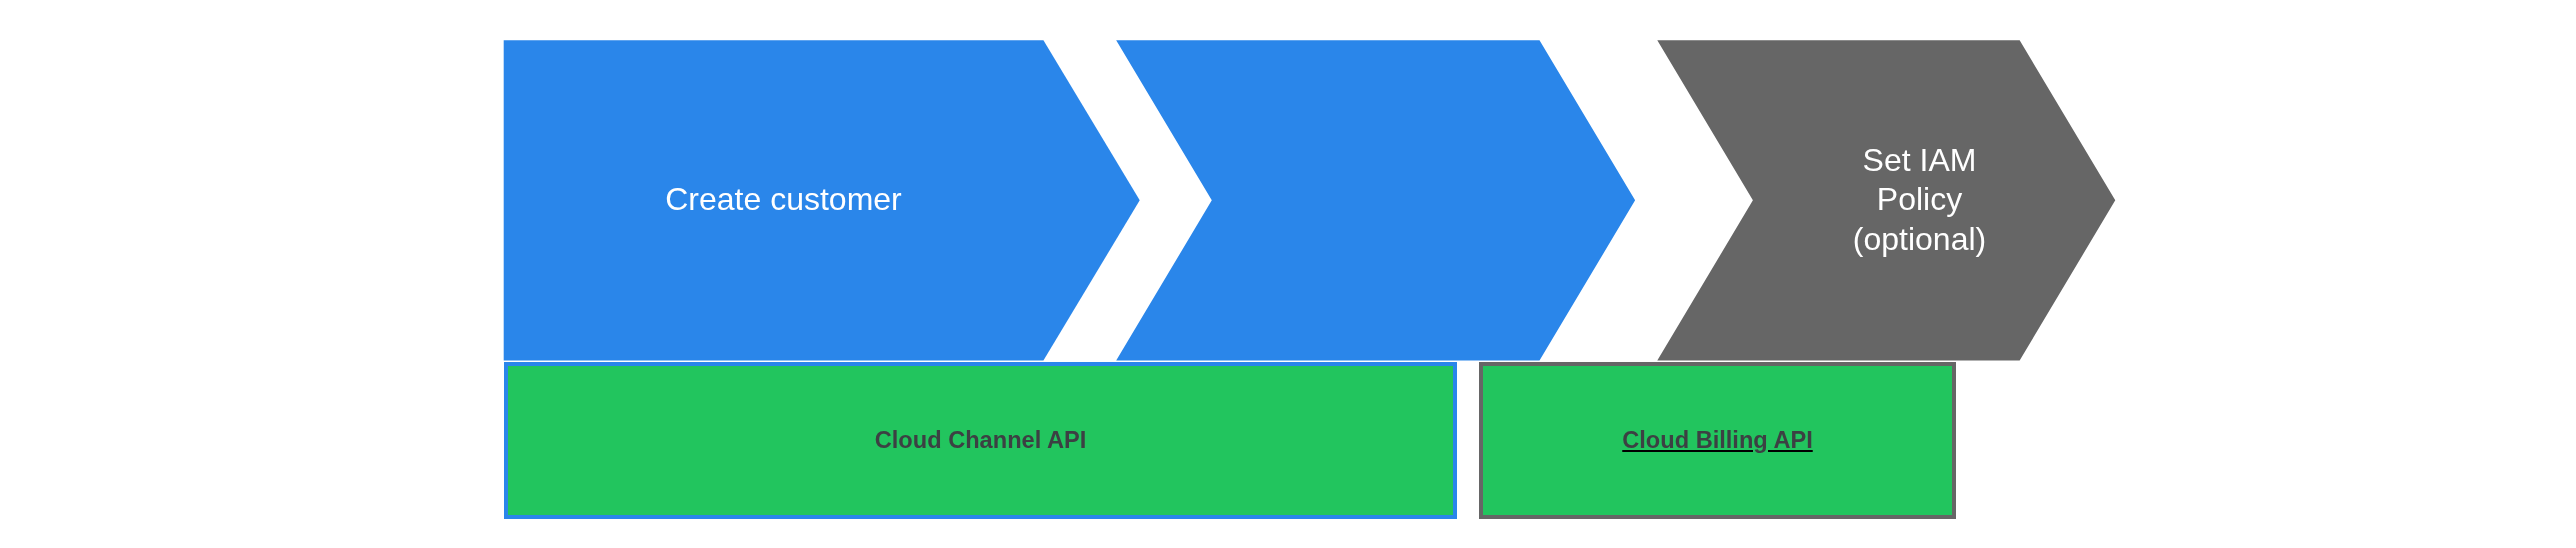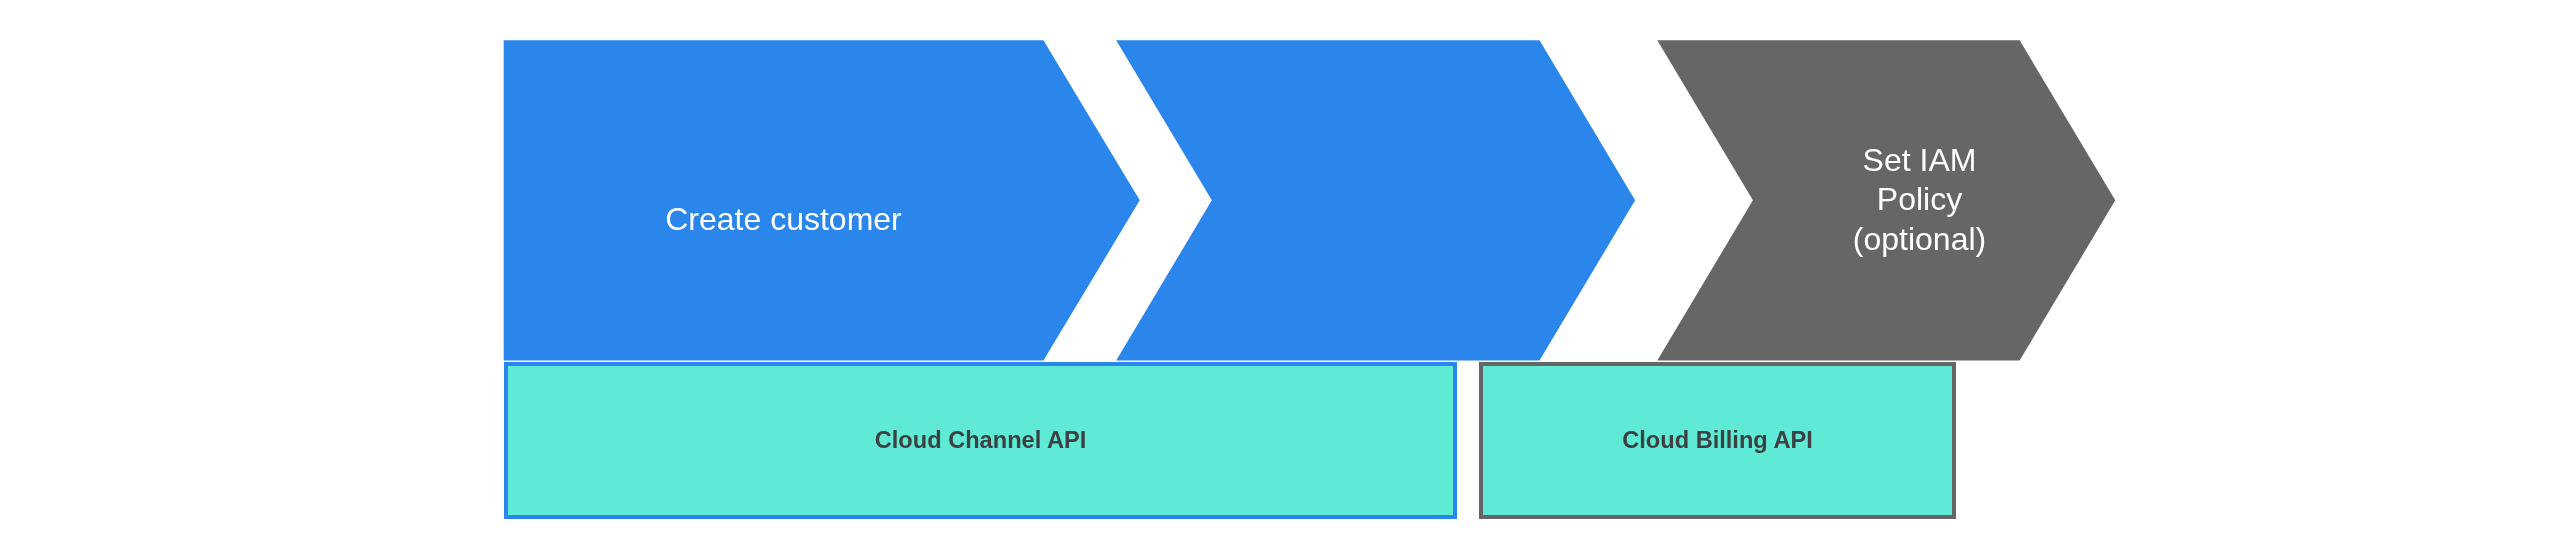--- a/index.html
+++ b/index.html
@@ -33,21 +33,21 @@
     color: #ffffff;
     font-family: "Liberation Sans", sans-serif;
     font-weight: 400;
     line-height: 1.22;
     white-space: pre-line;
     pointer-events: none;
   }
   .api-box {
     position: absolute;
     box-sizing: border-box;
-    background: #5eead4;
+    background: #22c55e;
     display: flex;
     align-items: center;
     justify-content: center;
   }
   .api-label {
     font-family: "Liberation Sans", sans-serif;
     font-weight: bold;
     color: #3c4043;
     text-align: center;
   }
@@ -59,29 +59,29 @@
 
   <svg id="flow-svg" viewBox="0 0 3718 792" aria-hidden="true">
 
     <polygon points="727,58 1506,58 1645,289 1506,520 727,520" fill="#2a86ea"></polygon>
 
     <polygon points="1611,58 2222,58 2360,289 2222,520 1611,520 1749,289" fill="#2a86ea"></polygon>
 
     <polygon points="2392,58 2915,58 3053,289 2915,520 2392,520 2530,289" fill="#666666"></polygon>
   </svg>
 
-  <div class="chev-label" style="left: 527px; top: 40px; width: 513px; height: 320px; font-size: 32px; color: rgb(255, 255, 255); margin-top: 20px;">Create customer</div>
+  <div class="chev-label" style="left: 527px; top: 40px; width: 513px; height: 320px; font-size: 32px; color: rgb(255, 255, 255);">Create customer</div>
 
 
   <div class="chev-label" style="left: 1781px; top: 40px; width: 277px; height: 320px; font-size: 32px; color: rgb(255, 255, 255);">Set IAM
 Policy
 (optional)</div>
 
   <div class="api-box" style="left:504px; top:362px; width:953px; height:157px; border:4.8px solid #2a86ea;">
     <span class="api-label" style="font-size:23.6px;">Cloud Channel API</span>
   </div>
 
-  <div class="api-box" style="left:1479px; top:362px; width:477px; height:157px; border:4.8px solid #666666;">
+  <div class="api-box" style="left:1479px; top:362px; width:477px; height:157px; border:4.8px solid #666666;text-decoration:underline;">
     <span class="api-label" style="font-size:23.6px;">Cloud Billing API</span>
   </div>
 
 </div>
 
 
 </body></html>

